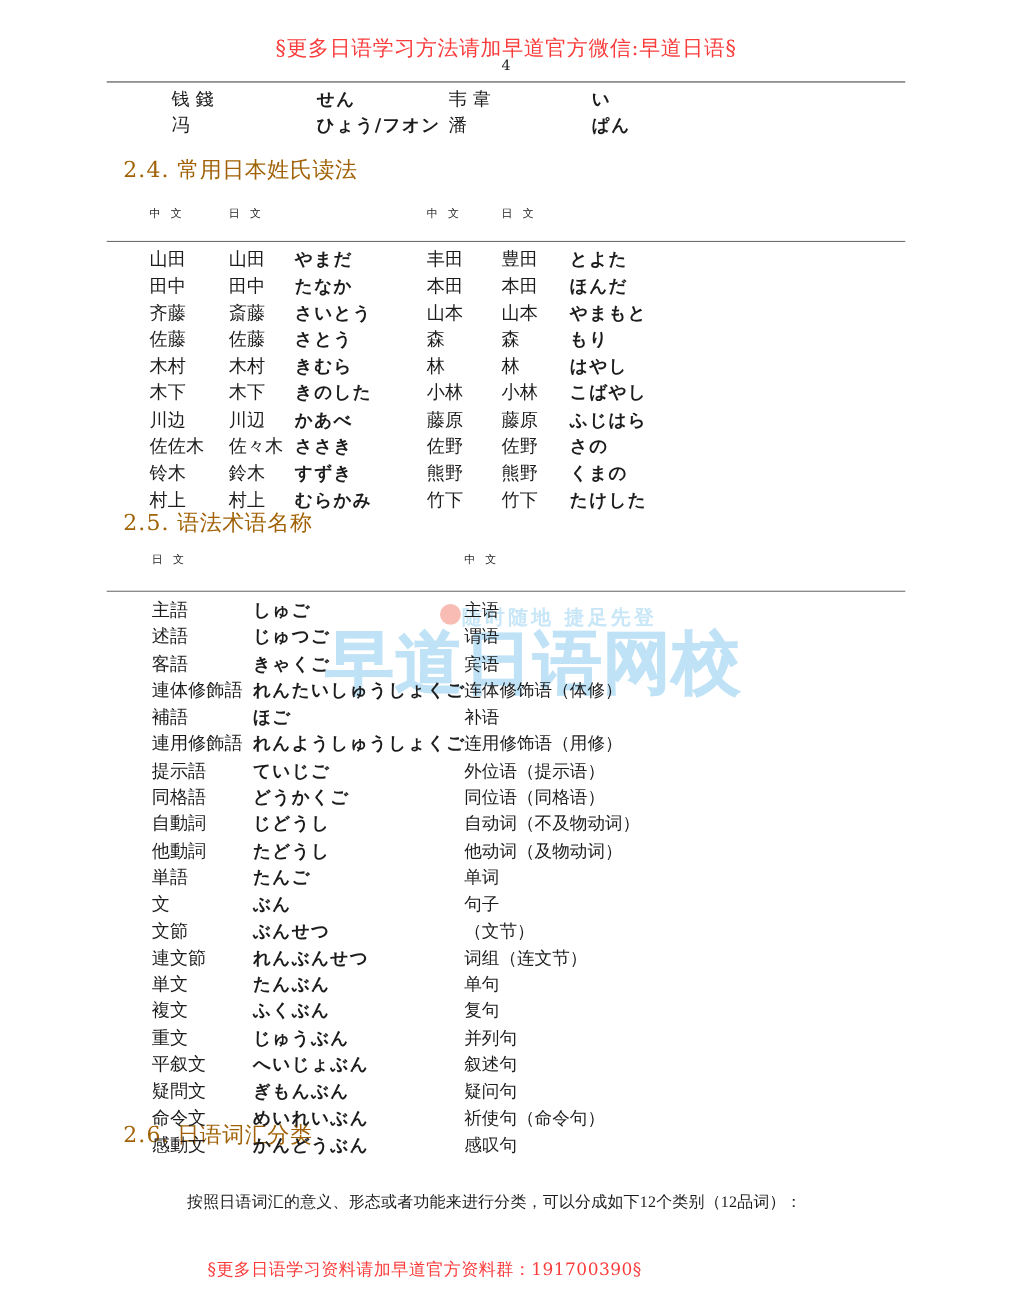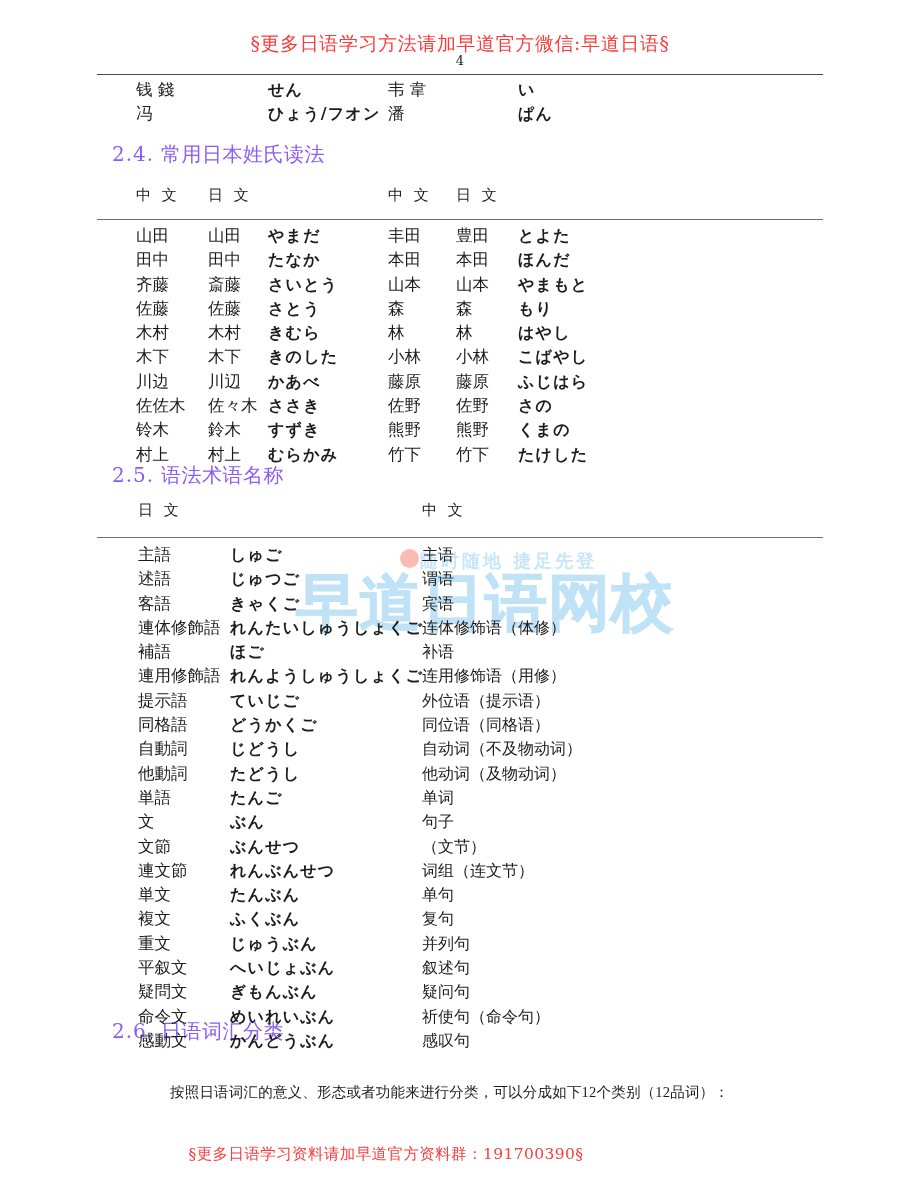--- a/index.html
+++ b/index.html
@@ -71,21 +71,21 @@
   .rule.thin {
     border-top: 1.1px solid #707070;
   }
 
   .sec-head {
     position: absolute;
     left: 112px;
     font-size: 20px;
     font-weight: 400;
     font-family: "DejaVu Sans", "Liberation Sans", sans-serif;
-    color: #8b5cf6;
+    color: #a16207;
     letter-spacing: 0.5px;
     white-space: nowrap;
   }
   .sec-head .num {
     font-family: "DejaVu Serif", "Liberation Serif", serif;
     letter-spacing: 1px;
   }
 
   .para {
     position: absolute;
@@ -114,21 +114,21 @@
     color: #1c1c1c;
     line-height: 24.3px;
     font-family: "DejaVu Sans", "Liberation Sans", sans-serif;
   }
   .cell.kana {
     font-weight: bold;
     font-size: 16px;
     letter-spacing: 1.2px;
   }
   .cell.hdr {
-    font-size: 15px;
+    font-size: 10px;
     letter-spacing: 3px;
     text-align: center;
   }
   .cell.cn {
     font-size: 16px;
   }
 
   
   .c-a { left: 136px; }
   .c-b { left: 208px; }
@@ -187,21 +187,21 @@
 </head>
 <body>
 
 <div class="page">
 
   <div class="running-head">§更多日语学习方法请加早道官方微信:早道日语§</div>
   <div class="page-number">4</div>
 
   <div class="rule" style="top:74px;"></div>
 
-  <div class="tbl" id="top-table" style="top:78px;">
+  <div class="tbl" id="top-table" style="top:78px;padding-left:20px;">
       <div class="row">
         <div class="cell c-a">钱 錢</div>
         <div class="cell c-c kana">せん</div>
         <div class="cell c-d">韦 韋</div>
         <div class="cell c-f kana">い</div>
       </div>
       <div class="row">
         <div class="cell c-a">冯</div>
         <div class="cell c-c kana">ひょう/フオン</div>
         <div class="cell c-d">潘</div>

